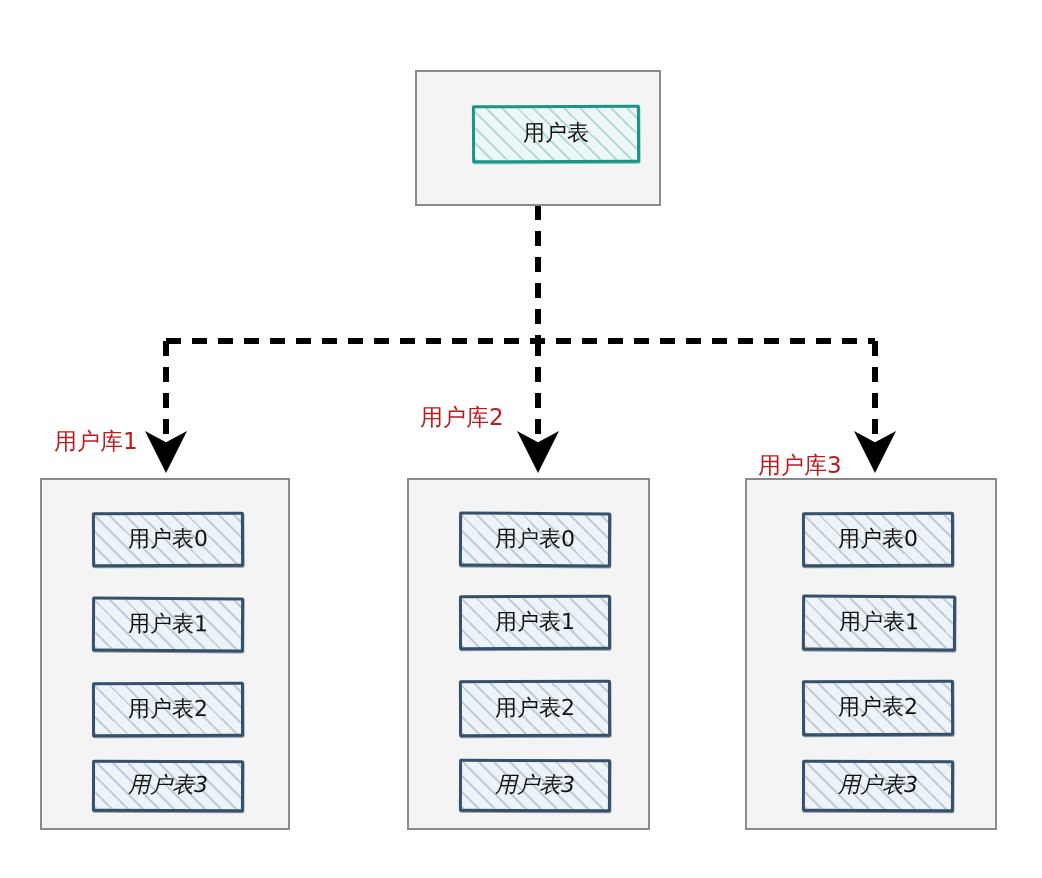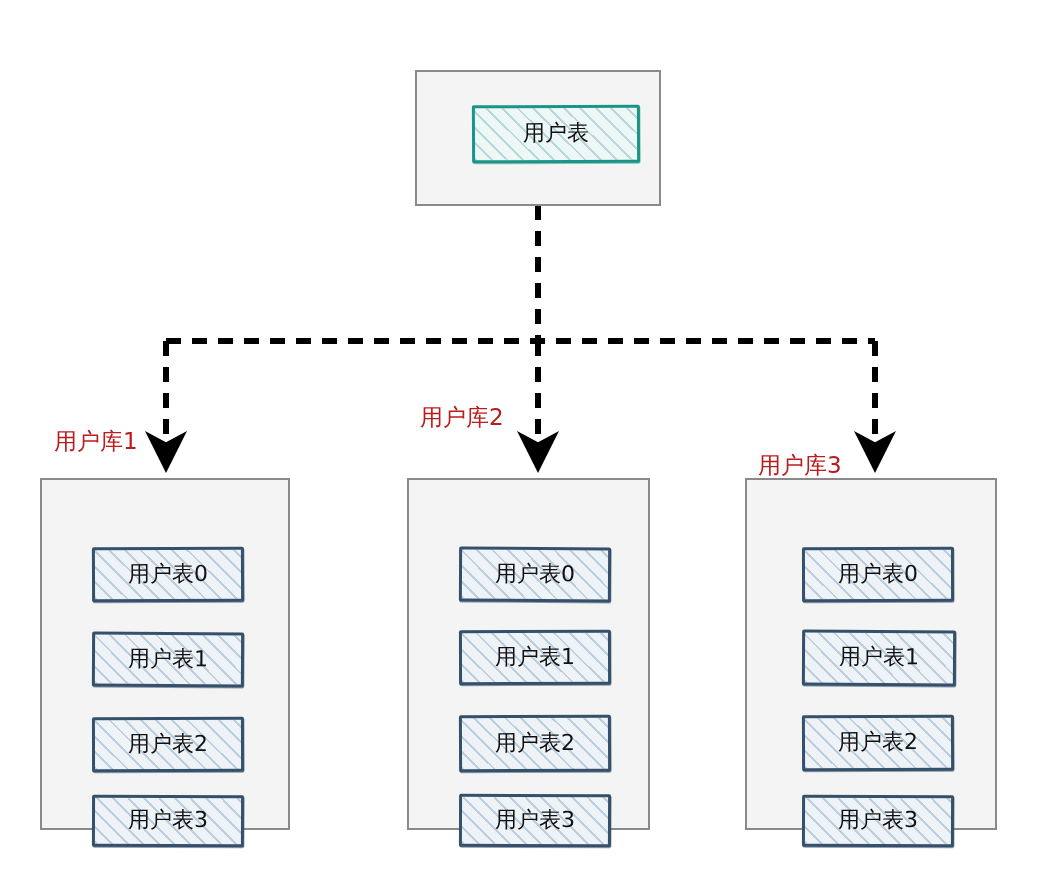--- a/index.html
+++ b/index.html
@@ -62,39 +62,38 @@
   .tbl.shard {
     border: 3px solid #35506b;
     background-color: #eef3f8;
     background-image: repeating-linear-gradient(
         45deg,
         rgba(120,150,180,0.40) 0px,
         rgba(120,150,180,0.40) 2px,
         rgba(255,255,255,0) 2px,
         rgba(255,255,255,0) 11px);
     box-shadow: 0.5px 1px 0 rgba(53,80,107,0.55);
-    margin-top: 35px;
   }
   
   .tbl.master {
     border: 3px solid #1b9488;
     background-color: #ecf7f6;
     background-image: repeating-linear-gradient(
         45deg,
         rgba(110,170,175,0.40) 0px,
         rgba(110,170,175,0.40) 2px,
         rgba(255,255,255,0) 2px,
         rgba(255,255,255,0) 11px);
     box-shadow: 0.5px 1px 0 rgba(27,148,136,0.5);
   }
   
   .sk1 { transform: rotate(-0.25deg); }
   .sk2 { transform: rotate(0.3deg); }
   .sk3 { transform: rotate(-0.15deg); }
-  .sk4 { transform: rotate(0.2deg); }
+  .sk4 { transform: rotate(0.2deg); font-style: italic; }
 
   .tbl span { position: relative; top: -1px; }
 
   
   #connectors {
     position: absolute;
     left: 0;
     top: 0;
     width: 1042px;
     height: 878px;

